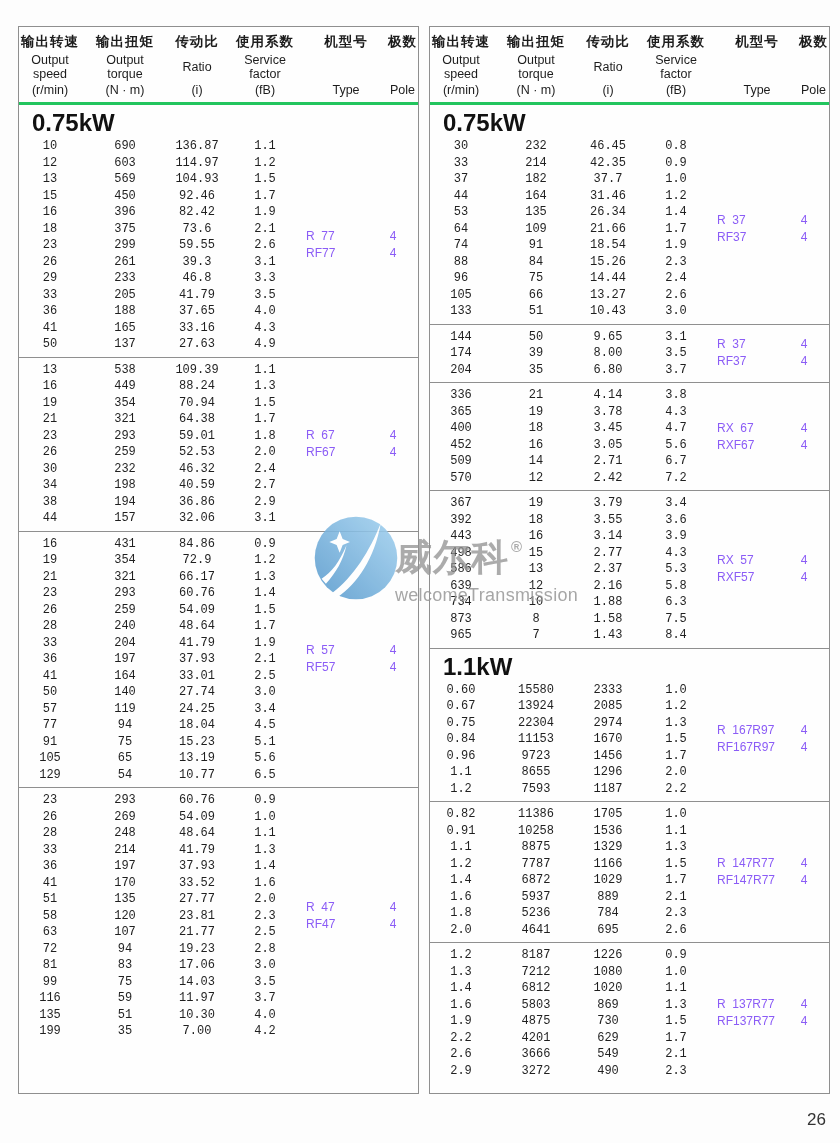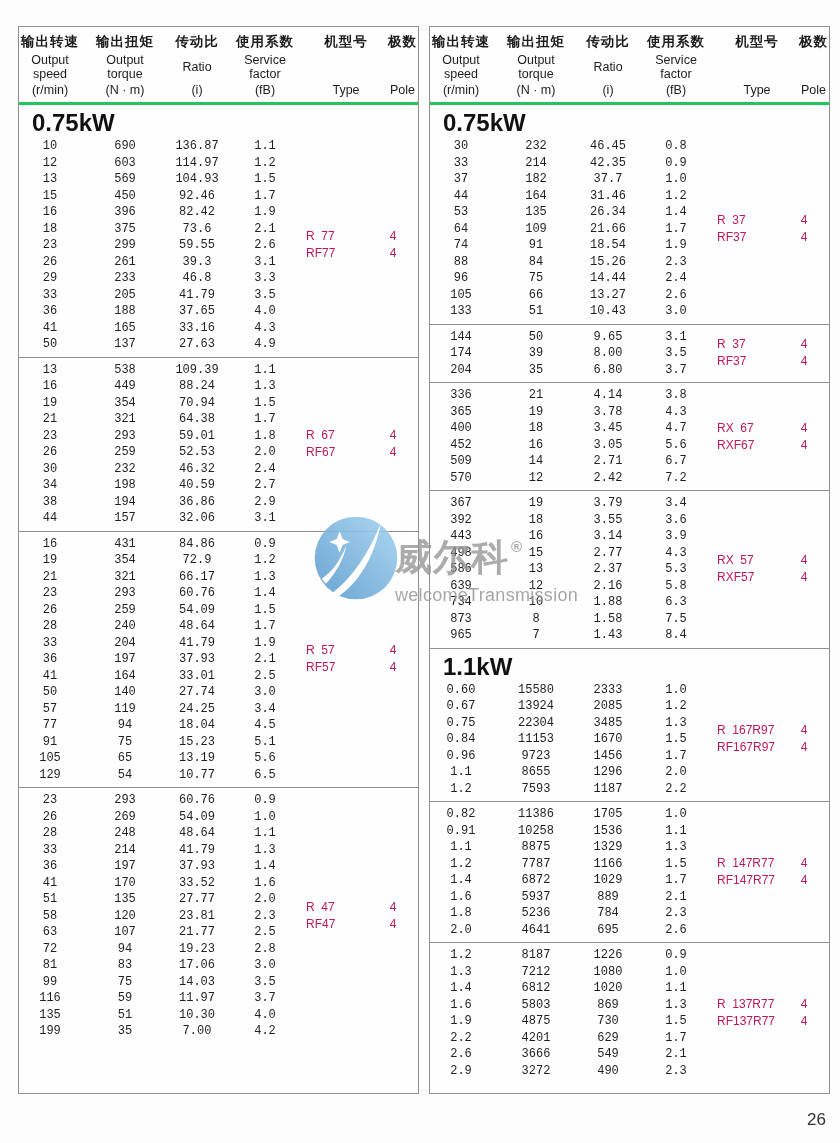--- a/index.html
+++ b/index.html
@@ -33,21 +33,21 @@
             padding:7px 0 1px 13px; line-height:21px; }
   .hr { border-top:1px solid #8f8f8f; height:0; }
 
   .block { position:relative; }
   .rows { display:flex; flex-direction:column; justify-content:space-around; padding:4px 0;font-family:Liberation Mono, monospace; }
   .row { display:flex; }
   .cell { font-size:12px; text-align:center; color:#1f1f1f; }
   .c0{width:62px} .c1{width:88px} .c2{width:56px} .c3{width:80px}
 
   .typebox { position:absolute; left:287px; top:50%; transform:translateY(-50%); width:100px; }
-  .typerow { display:flex; justify-content:space-between; font-size:12px; line-height:17px; color:#be185d; }
+  .typerow { display:flex; justify-content:space-between; font-size:12px; line-height:17px; color:#8b5cf6; }
   .tname { white-space:pre; }
   .tpole { width:26px; text-align:center; }
 
   .watermark { position:absolute; left:313px; top:512px; display:flex;
                align-items:flex-start; pointer-events:none; z-index:5; }
   .wlogo { width:86px; height:92px; opacity:.88; }
   .wtext { margin-left:-4px; padding-top:16px; }
   .wzh { font-size:37px; font-weight:bold; color:rgba(148,148,148,.78);
          letter-spacing:1px; line-height:38px; white-space:nowrap; }
   .wreg { font-size:15px; color:rgba(148,148,148,.78); vertical-align:18px; margin-left:2px; }
@@ -771,21 +771,21 @@
         </div>
         <div class="row">
           <div class="cell c0">0.67</div>
           <div class="cell c1">13924</div>
           <div class="cell c2">2085</div>
           <div class="cell c3">1.2</div>
         </div>
         <div class="row">
           <div class="cell c0">0.75</div>
           <div class="cell c1">22304</div>
-          <div class="cell c2">3485</div>
+          <div class="cell c2">2974</div>
           <div class="cell c3">1.3</div>
         </div>
         <div class="row">
           <div class="cell c0">0.84</div>
           <div class="cell c1">11153</div>
           <div class="cell c2">1670</div>
           <div class="cell c3">1.5</div>
         </div>
         <div class="row">
           <div class="cell c0">0.96</div>

